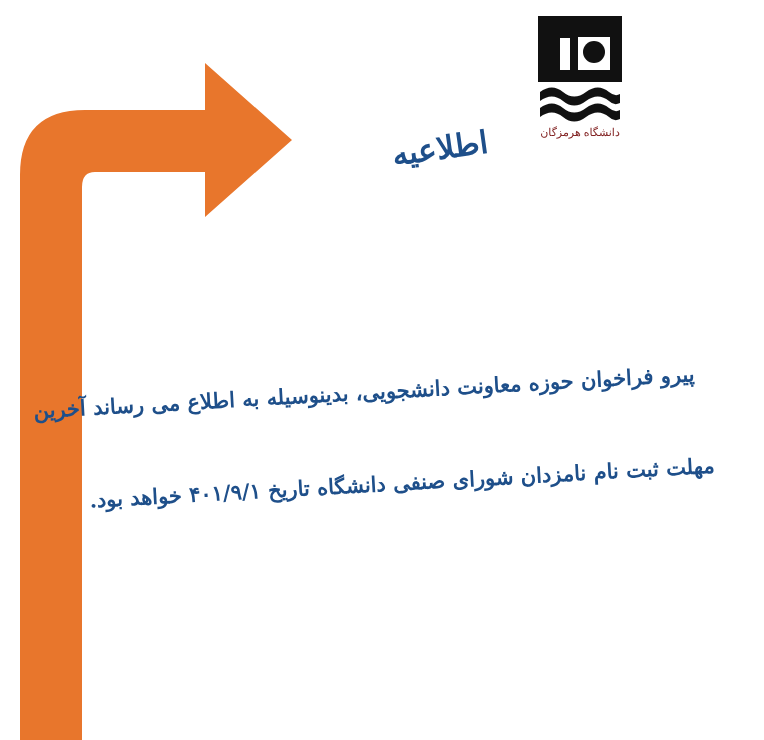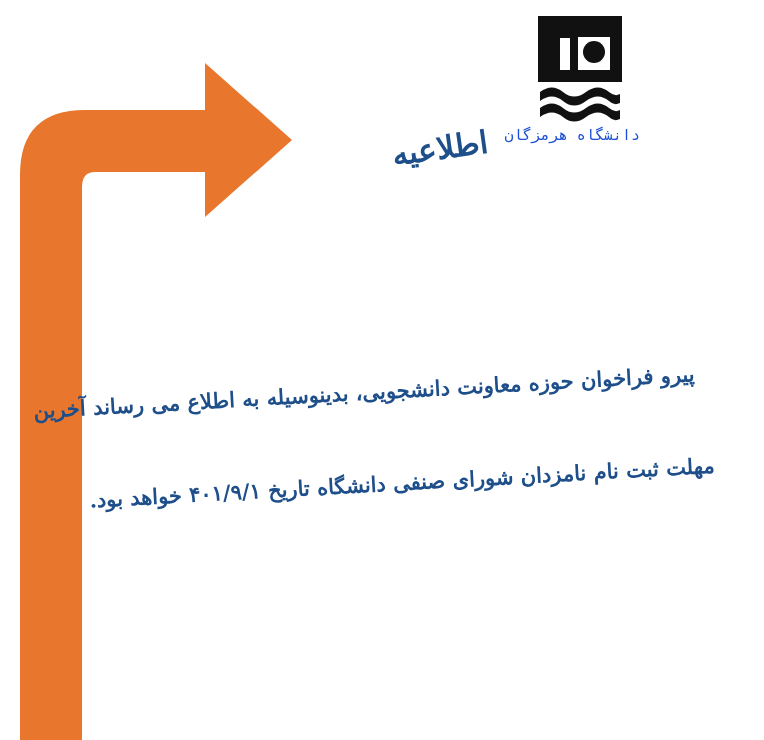--- a/index.html
+++ b/index.html
@@ -40,23 +40,23 @@
     width: 120px;
     text-align: center;
   }
   .logo-mark {
     width: 92px;
     height: 112px;
     margin: 0 auto;
   }
   .logo-caption {
     margin-top: 2px;
-    font-family: Liberation Mono, monospace;
-    font-size: 15px;
-    color: #1d4ed8;
+    font-family: Liberation Sans, sans-serif;
+    font-size: 11px;
+    color: #7f1d1d;
     direction: rtl;
     white-space: nowrap;
     letter-spacing: -0.5px;
   }
 
   
   .headline {
     position: absolute;
     left: 350px;
     top: 130px;

